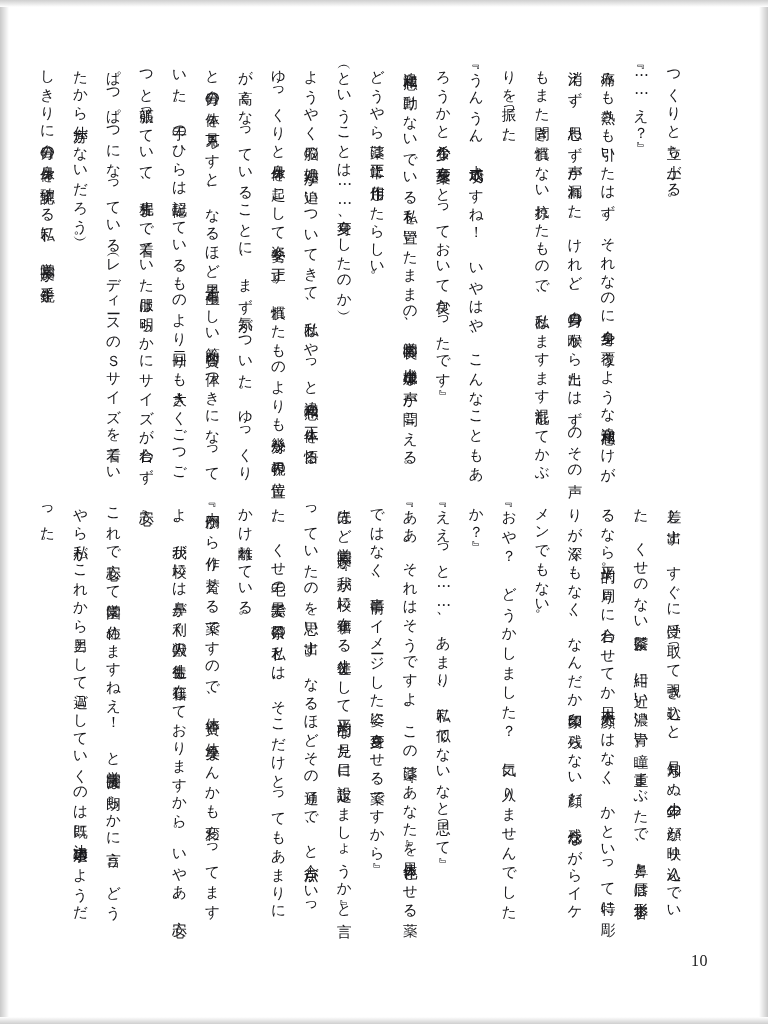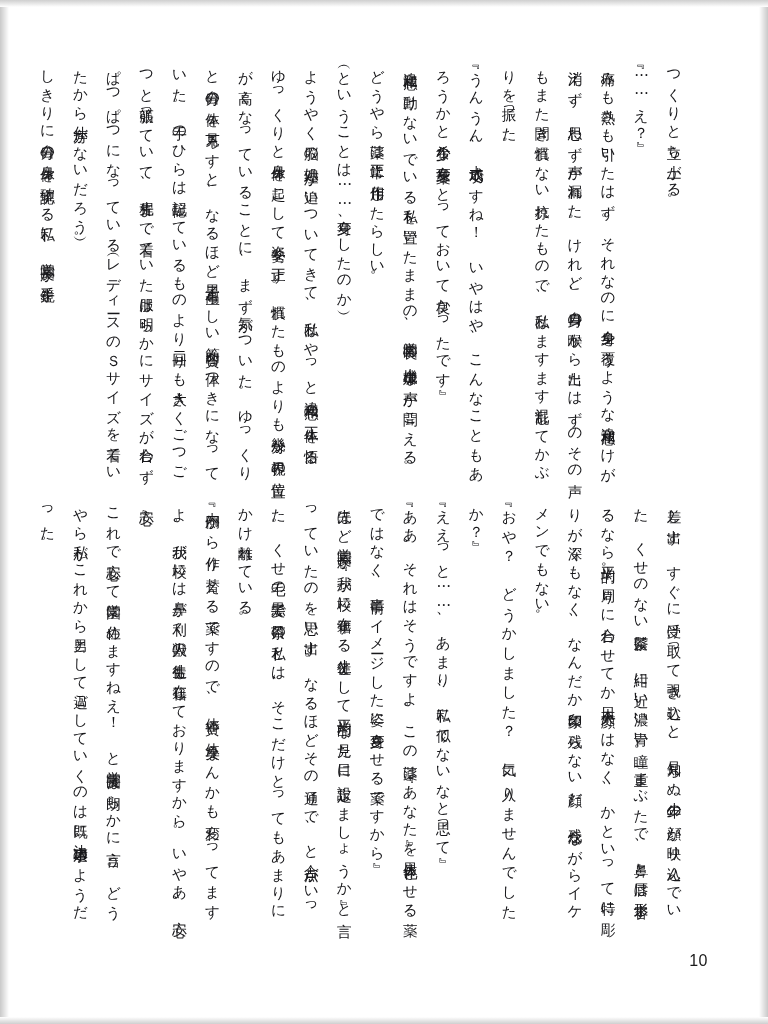--- a/index.html
+++ b/index.html
@@ -77,21 +77,21 @@
     text-indent: 1em;
   }
   .para.noindent {
     text-indent: 0;
   }
 
   #page-number {
     position: absolute;
     right: 60px;
     bottom: 54px;
-    font-family: Liberation Sans, sans-serif;
+    font-family: Liberation Serif, serif;
     font-size: 16px;
     color: #1a1a1a;
     letter-spacing: 0.5px;
   }
 </style>
 </head>
 <body>
 
 <div id="page">
 

